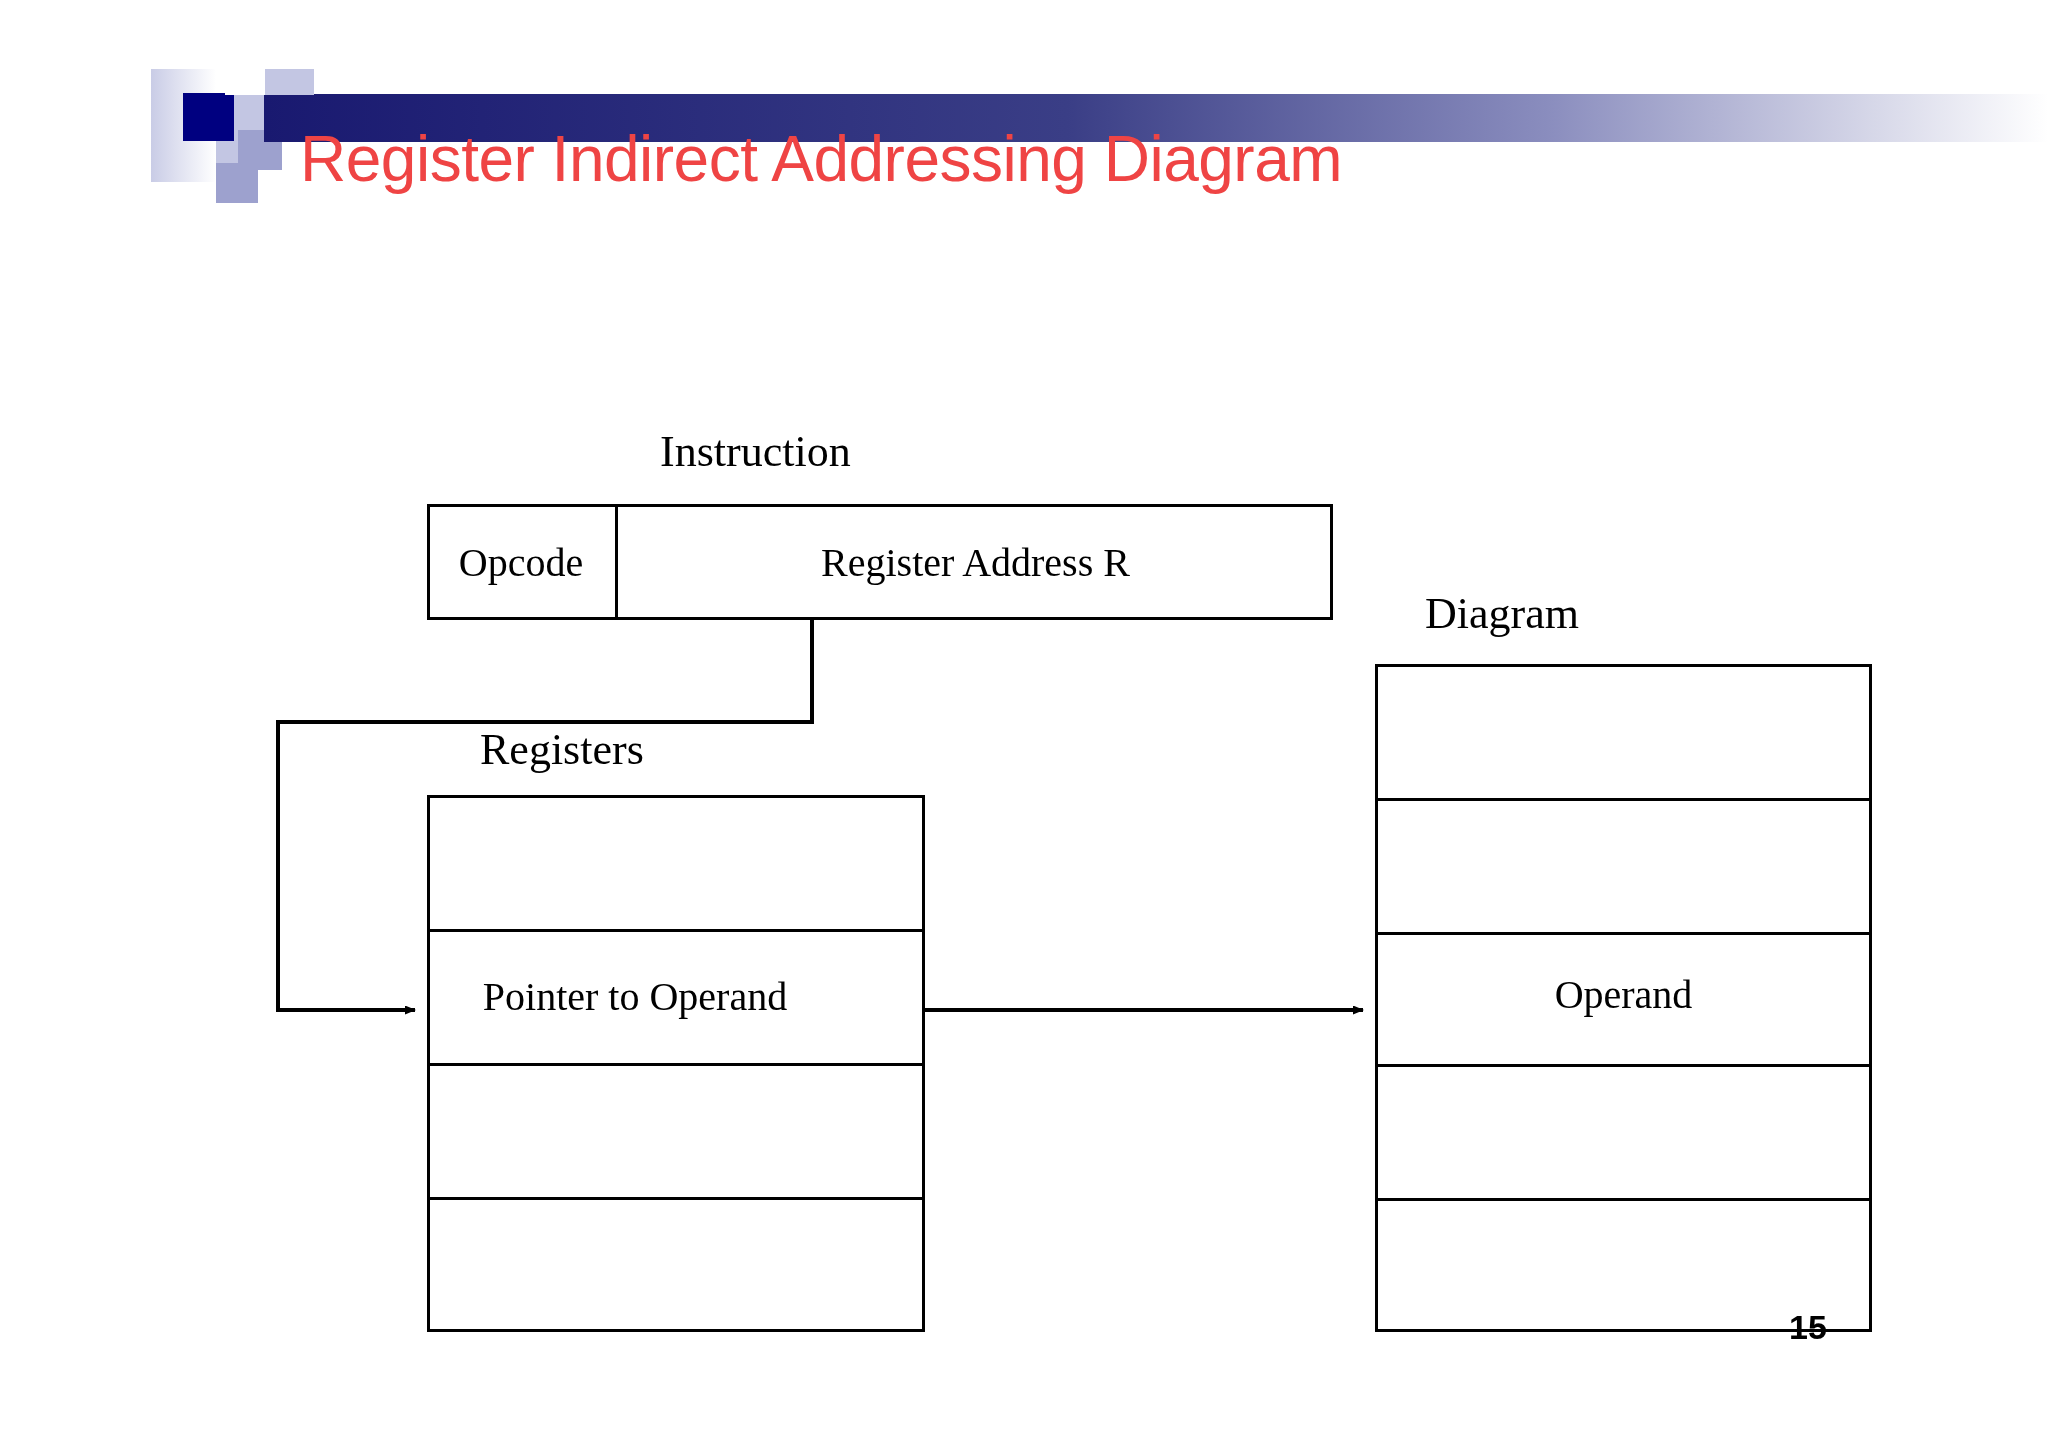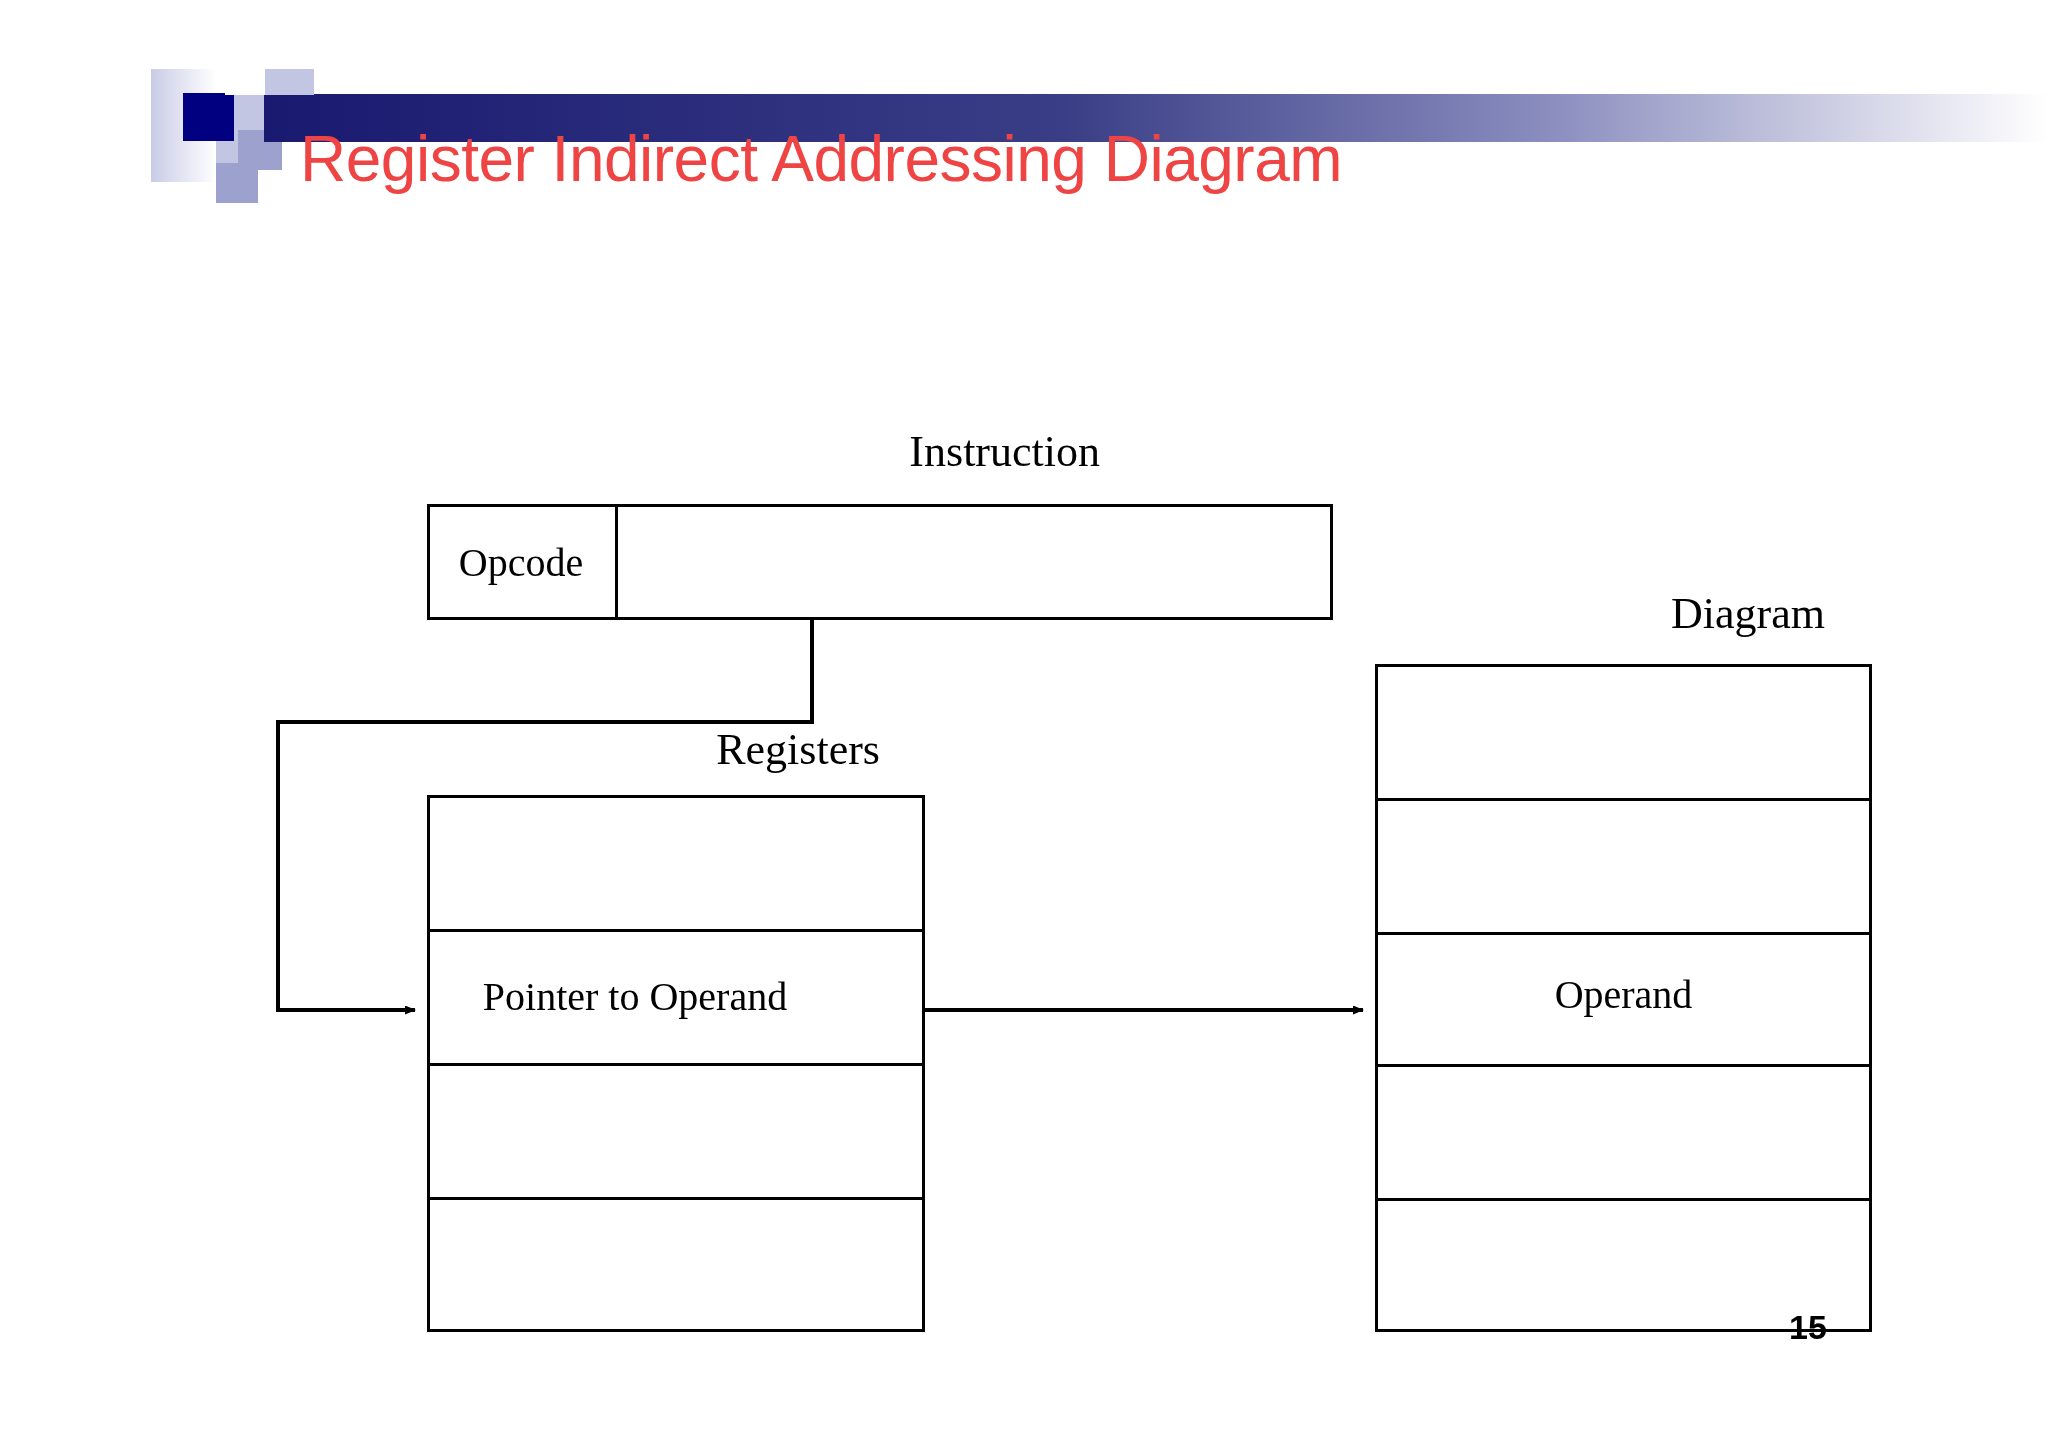--- a/index.html
+++ b/index.html
@@ -47,21 +47,21 @@
     top: 0;
     width: 2048px;
     height: 1447px;
   }
 
   .dg-label {
     position: absolute;
     font-family: "Liberation Serif", serif;
     font-size: 44px;
     color: #000000;
-    text-align: right;
+    text-align: left;
     white-space: nowrap;
     line-height: 1;
   }
 
   .dg-box {
     position: absolute;
     border: 3px solid #000000;
     box-sizing: border-box;
     background: #ffffff;
   }
@@ -221,20 +221,21 @@
 
 <div id="slide-title">Register Indirect Addressing Diagram</div>
 
 <div id="diagram">
 
   <div class="dg-label" id="instruction-label">Instruction</div>
 
   <div class="dg-box" id="instruction-box"></div>
   <div id="instruction-divider"></div>
   <div class="dg-cell" id="opcode-cell">Opcode</div>
+  <div class="dg-cell" id="register-address-cell">Register Address R</div>
 
   <div class="dg-label" id="registers-label">Registers</div>
 
   <div class="dg-box" id="registers-box"></div>
   <div class="reg-divider" id="reg-div-1"></div>
   <div class="reg-divider" id="reg-div-2"></div>
   <div class="reg-divider" id="reg-div-3"></div>
   <div class="dg-cell" id="pointer-cell">Pointer to Operand</div>
 
   <div class="dg-label" id="memory-label">Diagram</div>

